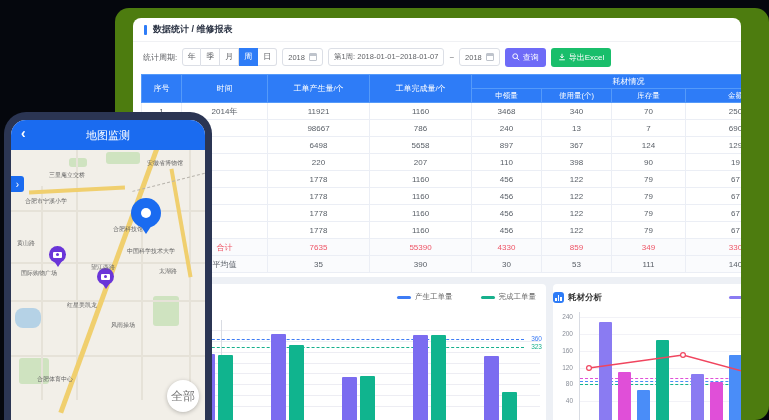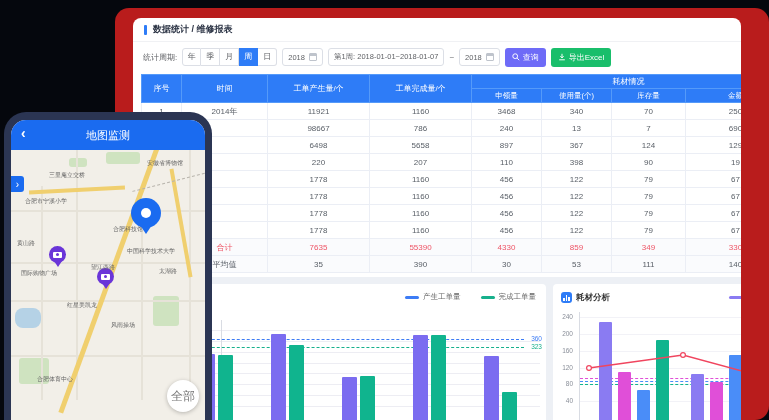--- a/index.html
+++ b/index.html
@@ -1,21 +1,21 @@
 <!DOCTYPE html>
 <html><head>
 <meta charset="utf-8">
 <style>
   * { margin:0; padding:0; box-sizing:border-box; }
   html,body { width:769px; height:420px; overflow:hidden; }
   body { position:relative; background:#05070d; font-family:"Liberation Sans","DejaVu Sans",sans-serif; }
 
   
   .dash-wrap { position:absolute; left:115px; top:8px; width:654px; height:412px;
-    background:#b91c1c; border-radius:14px; padding:10px 28px 12px 18px; }
+    background:#4d7c0f; border-radius:14px; padding:10px 28px 12px 18px; }
   .panel { background:#fff; border-radius:8px 8px 0 0; height:470px; overflow:hidden; }
 
   .crumb-bar { display:flex; align-items:center; height:24px; padding:0 11px; border-bottom:1px solid #f0f1f4; }
   .crumb-accent { width:3px; height:10px; background:#2e7cf7; border-radius:1px; margin-right:6px; }
   .crumb-text { font-size:9px; font-weight:bold; color:#2b3344; }
 
   .filter-row { display:flex; align-items:center; gap:5px; padding:5px 10px; height:30px; }
   .filter-label { font-size:8px; color:#606266; white-space:nowrap; }
   .seg { display:flex; }
   .seg-btn { min-width:19px; padding:0 3px; height:18px; line-height:16px; text-align:center;
@@ -36,30 +36,30 @@
   .rpt th { background:#2e7cf7; color:#fff; font-weight:normal; border:1px solid #559af9; height:14px; padding:0; }
   .rpt td { border:1px solid #ebeef5; height:17px; text-align:center; color:#5a6068; padding:0; }
   .rpt tr.sumrow td { background:#fafbfd; color:#ee5566; }
   .rpt tr.avgrow td { background:#fafbfd; }
 
   .charts { background:#edf0f5; margin-top:4px; padding:7px 0 0 8px; display:flex; gap:7px; height:170px; }
   .card { background:#fff; border-radius:4px; position:relative; overflow:hidden; height:170px; flex:none; }
   .card.left { width:405px; }
   .card.right { width:400px; }
 
-  .legend { position:absolute; top:8px; right:10px; display:flex; gap:20px; }
+  .legend { position:absolute; top:8px; right:10px; display:flex; gap:28px; }
   .legend-item { display:flex; align-items:center; gap:4px; font-size:7.5px; color:#666; cursor:pointer; }
   .legend-dash { width:14px; height:3px; border-radius:2px; }
   .gridline { position:absolute; left:6px; right:6px; height:1px; background:#ededf3; }
   .axis-v { position:absolute; width:1px; background:#d9dce3; }
   .refline { position:absolute; border-top:1px dashed; }
   .ref-label { position:absolute; font-size:6.5px; }
   .bar { position:absolute; border-radius:1px 1px 0 0; }
   .ytick { position:absolute; font-size:6.5px; color:#8a8f99; width:18px; text-align:right; }
-  .c2-head { position:absolute; left:8px; top:8px; display:flex; align-items:flex-start; gap:4px; }
+  .c2-head { position:absolute; left:0; top:8px; display:flex; align-items:flex-start; gap:4px; }
   .c2-title { font-size:8.5px; color:#333; font-weight:bold; }
   .c2-ico { width:11px; height:11px; background:#2e7cf7; border-radius:3px; display:flex; align-items:flex-end;
     justify-content:center; gap:1px; padding:2px; }
   .c2-ico i { display:block; width:1.5px; background:#fff; }
 
   
   .phone { position:absolute; left:4px; top:112px; width:208px; height:308px; z-index:5;
     background:#2b3553; border-radius:22px 22px 0 0; padding:8px 7px 0; }
   .screen { background:#fff; height:100%; border-radius:15px 15px 0 0; overflow:hidden; display:flex; flex-direction:column; }
   .p-header { height:30px; background:#1a6bf0; color:#fff; flex:none; display:flex; align-items:center;

